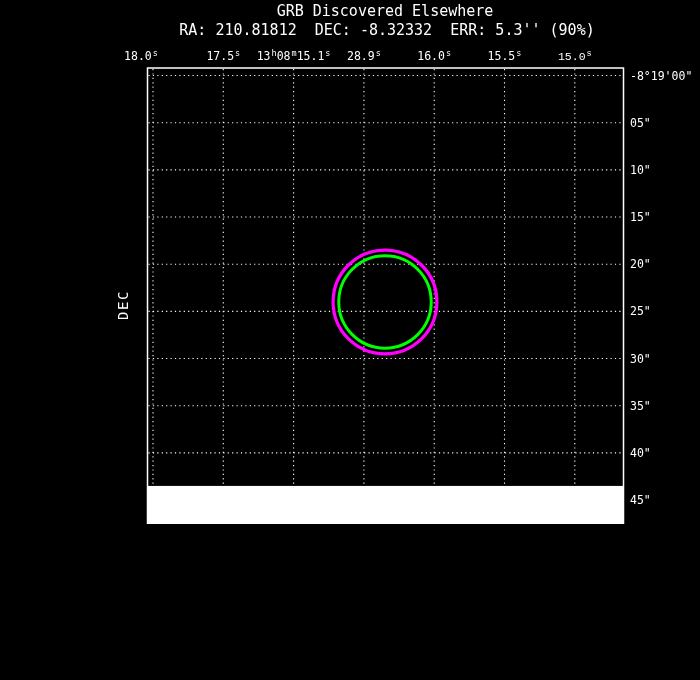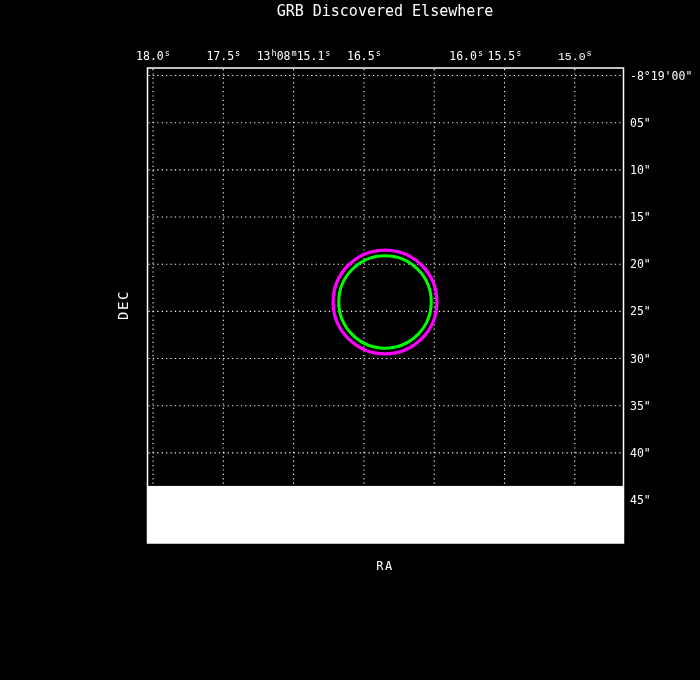--- a/index.html
+++ b/index.html
@@ -3,21 +3,21 @@
 <meta charset="utf-8">
 <style>
   html, body {
     margin: 0;
     padding: 0;
     background: #000000;
   }
   .figure {
     position: relative;
     width: 700px;
-    height: 680px;
+    height: 524px;
     background: #000000;
     color: #ffffff;
     font-family: "DejaVu Sans Mono", monospace;
     overflow: hidden;
   }
   .title {
     position: absolute;
     top: 2px;
     left: 385px;
     transform: translateX(-50%);
@@ -74,20 +74,21 @@
     transform: translate(-50%,-50%);
     font-size: 12px;
     letter-spacing: 1.5px;
   }
 </style>
 </head>
 <body>
 
 <div class="figure">
   <div class="title">GRB Discovered Elsewhere</div>
+  <div class="subtitle">RA: 210.81812  DEC: -8.32332  ERR: 5.3'' (90%)</div>
 
   <svg id="plot-svg" width="700" height="680">
       <line x1="153" y1="69" x2="153" y2="543" stroke="#ffffff" stroke-width="1.1" stroke-dasharray="1.2 3.2"></line>
       <line x1="223.3" y1="69" x2="223.3" y2="543" stroke="#ffffff" stroke-width="1.1" stroke-dasharray="1.2 3.2"></line>
       <line x1="293.6" y1="69" x2="293.6" y2="543" stroke="#ffffff" stroke-width="1.1" stroke-dasharray="1.2 3.2"></line>
       <line x1="363.9" y1="69" x2="363.9" y2="543" stroke="#ffffff" stroke-width="1.1" stroke-dasharray="1.2 3.2"></line>
       <line x1="434.2" y1="69" x2="434.2" y2="543" stroke="#ffffff" stroke-width="1.1" stroke-dasharray="1.2 3.2"></line>
       <line x1="504.5" y1="69" x2="504.5" y2="543" stroke="#ffffff" stroke-width="1.1" stroke-dasharray="1.2 3.2"></line>
       <line x1="574.8" y1="69" x2="574.8" y2="543" stroke="#ffffff" stroke-width="1.1" stroke-dasharray="1.2 3.2"></line>
       <line x1="148.5" y1="75.5" x2="623.5" y2="75.5" stroke="#ffffff" stroke-width="1.1" stroke-dasharray="1.2 3.2"></line>
@@ -100,25 +101,25 @@
       <line x1="148.5" y1="405.725" x2="623.5" y2="405.725" stroke="#ffffff" stroke-width="1.1" stroke-dasharray="1.2 3.2"></line>
       <line x1="148.5" y1="452.90000000000003" x2="623.5" y2="452.90000000000003" stroke="#ffffff" stroke-width="1.1" stroke-dasharray="1.2 3.2"></line>
       <line x1="148.5" y1="500.07500000000005" x2="623.5" y2="500.07500000000005" stroke="#ffffff" stroke-width="1.1" stroke-dasharray="1.2 3.2"></line>
       <circle cx="384.9899999999998" cy="301.94" r="51.892500000000005" fill="none" stroke="#ff00ff" stroke-width="3.2"></circle>
       <circle cx="384.9899999999998" cy="301.94" r="46.231500000000004" fill="none" stroke="#00ff00" stroke-width="3"></circle>
       <rect x="147.5" y="485.9225" width="476" height="57.077499999999986" fill="#ffffff"></rect>
       <rect x="147.5" y="68" width="476" height="475" fill="none" stroke="#ffffff" stroke-width="1.5"></rect>
     </svg>
 
   <div id="xtick-layer">
-      <div class="xtick" style="left: 153px;"><span>18.0</span><span class="sup">s</span></div>
+      <div class="xtick" style="left: 141px;"><span>18.0</span><span class="sup">s</span></div>
       <div class="xtick" style="left: 223.3px; text-align: right;"><span>17.5</span><span class="sup">s</span></div>
       <div class="xtick" style="left: 293.6px;"><span>13</span><span class="sup">h</span><span>08</span><span class="sup">m</span><span>15.1</span><span class="sup">s</span></div>
-      <div class="xtick" style="left: 363.9px;"><span>16.5</span><span class="sup">s</span></div>
-      <div class="xtick" style="left: 434.2px; margin-left: 32px;"><span>16.0</span><span class="sup">s</span></div>
+      <div class="xtick" style="left: 363.9px;"><span>28.9</span><span class="sup">s</span></div>
+      <div class="xtick" style="left: 434.2px;"><span>16.0</span><span class="sup">s</span></div>
       <div class="xtick" style="left: 504.5px;"><span>15.5</span><span class="sup">s</span></div>
       <div class="xtick" style="left: 574.8px; font-family: Liberation Mono, monospace;"><span>15.0</span><span class="sup">s</span></div>
     </div>
   <div id="ytick-layer">
       <div class="ytick" style="top: 75.5px;">-8°19'00"</div>
       <div class="ytick" style="top: 122.675px;">05"</div>
       <div class="ytick" style="top: 169.85px;">10"</div>
       <div class="ytick" style="top: 217.025px;">15"</div>
       <div class="ytick" style="top: 264.2px;">20"</div>
       <div class="ytick" style="top: 311.375px;">25"</div>

